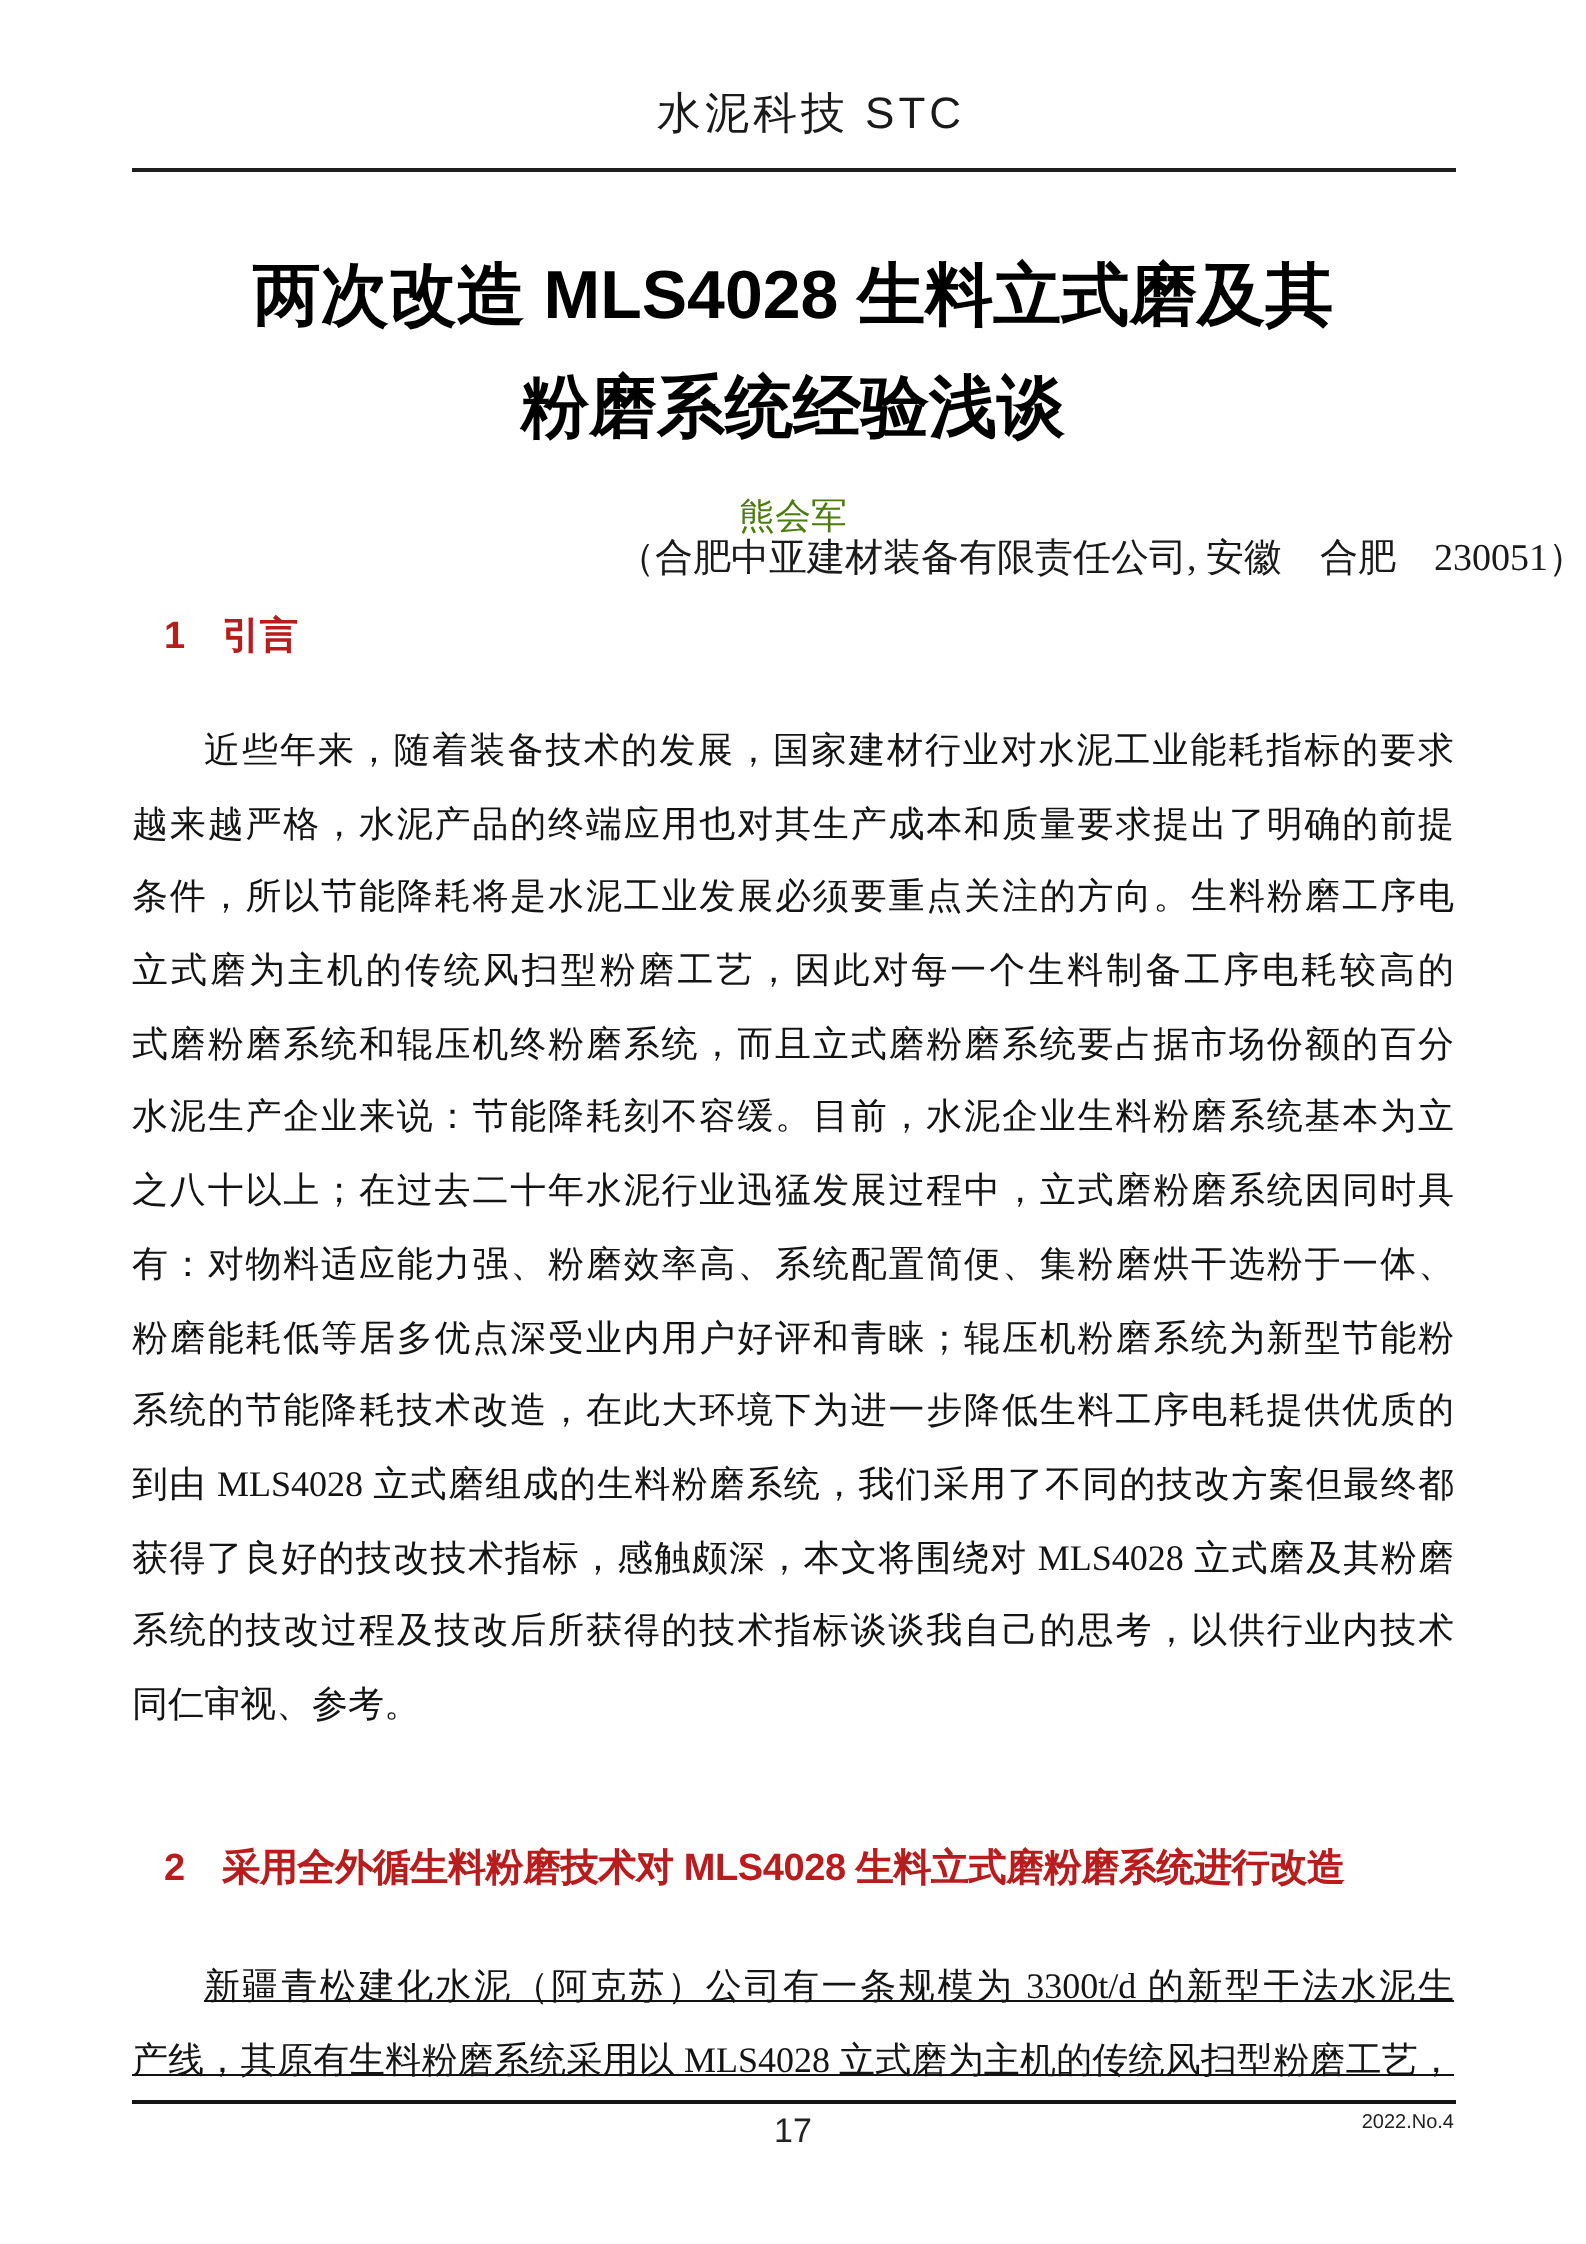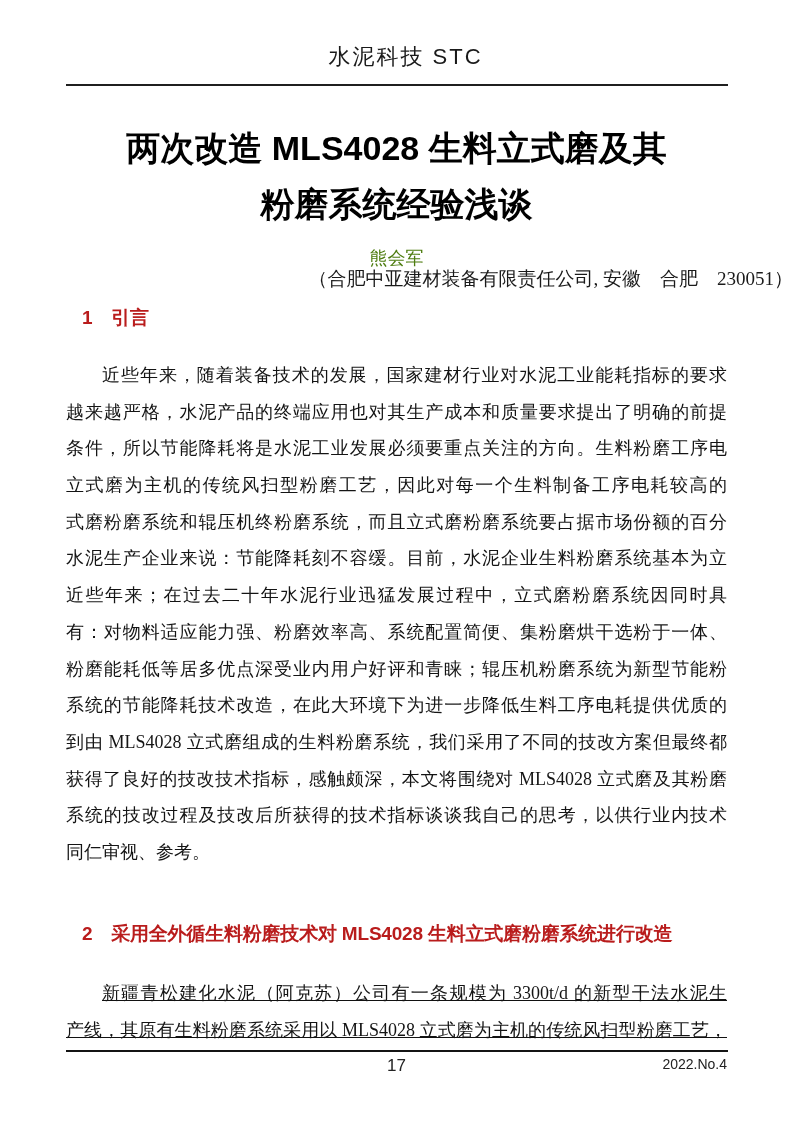--- a/index.html
+++ b/index.html
@@ -84,21 +84,21 @@
     background:#141414;
   }
   .footer-page{
     top:1056px;
     font-family:"Liberation Sans","DejaVu Sans",sans-serif;
     font-size:17px;color:#222;
   }
   .footer-issue{
     top:1056px;right:66px;
     font-family:"Liberation Sans","DejaVu Sans",sans-serif;
-    font-size:14px;color:#222;
+    font-size:10px;color:#222;
   }
 </style>
 </head>
 <body>
 
 <div class="page">
 
   <div class="abs center journal-header">水泥科技 STC</div>
   <div class="abs header-rule"></div>
 
@@ -112,21 +112,21 @@
 
   <div class="abs sec-heading h-intro">1　引言</div>
 
   <div class="abs body-block intro-block">
     <div class="bodyline first">近些年来，随着装备技术的发展，国家建材行业对水泥工业能耗指标的要求</div>
     <div class="bodyline">越来越严格，水泥产品的终端应用也对其生产成本和质量要求提出了明确的前提</div>
     <div class="bodyline">条件，所以节能降耗将是水泥工业发展必须要重点关注的方向。生料粉磨工序电</div>
     <div class="bodyline">立式磨为主机的传统风扫型粉磨工艺，因此对每一个生料制备工序电耗较高的</div>
     <div class="bodyline">式磨粉磨系统和辊压机终粉磨系统，而且立式磨粉磨系统要占据市场份额的百分</div>
     <div class="bodyline">水泥生产企业来说：节能降耗刻不容缓。目前，水泥企业生料粉磨系统基本为立</div>
-    <div class="bodyline">近些年来；在过去二十年水泥行业迅猛发展过程中，立式磨粉磨系统因同时具</div>
+    <div class="bodyline">之八十以上；在过去二十年水泥行业迅猛发展过程中，立式磨粉磨系统因同时具</div>
     <div class="bodyline">有：对物料适应能力强、粉磨效率高、系统配置简便、集粉磨烘干选粉于一体、</div>
     <div class="bodyline">粉磨能耗低等居多优点深受业内用户好评和青睐；辊压机粉磨系统为新型节能粉</div>
     <div class="bodyline">系统的节能降耗技术改造，在此大环境下为进一步降低生料工序电耗提供优质的</div>
     <div class="bodyline">到由 MLS4028 立式磨组成的生料粉磨系统，我们采用了不同的技改方案但最终都</div>
     <div class="bodyline">获得了良好的技改技术指标，感触颇深，本文将围绕对 MLS4028 立式磨及其粉磨</div>
     <div class="bodyline">系统的技改过程及技改后所获得的技术指标谈谈我自己的思考，以供行业内技术</div>
     <div class="bodyline lastline">同仁审视、参考。</div>
   </div>
 
   <div class="abs sec-heading h-sec2">2　采用全外循生料粉磨技术对 MLS4028 生料立式磨粉磨系统进行改造</div>

